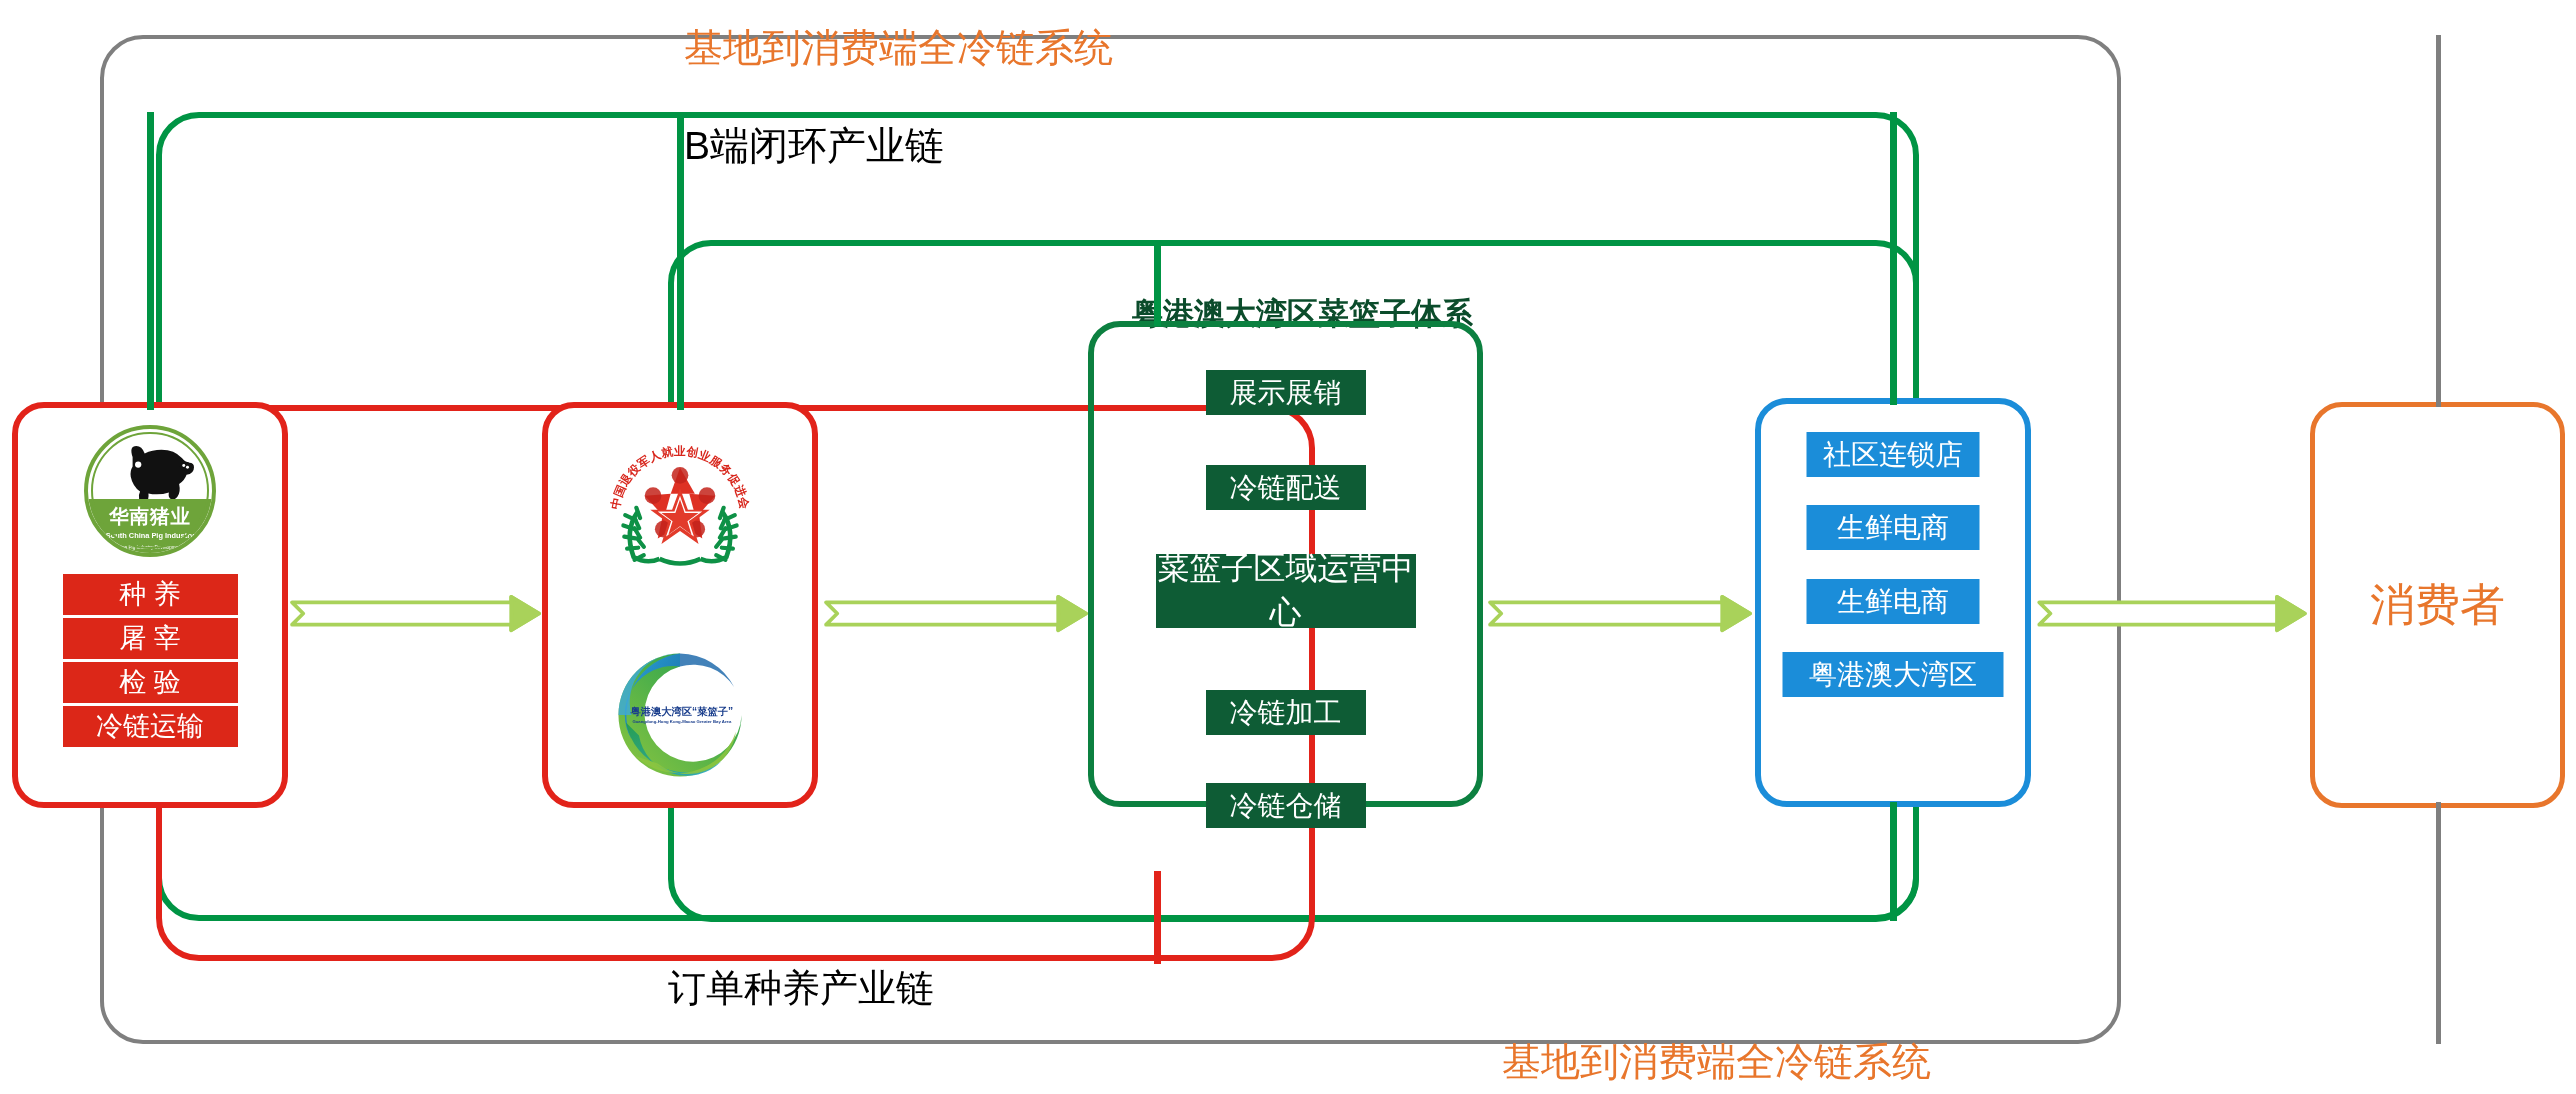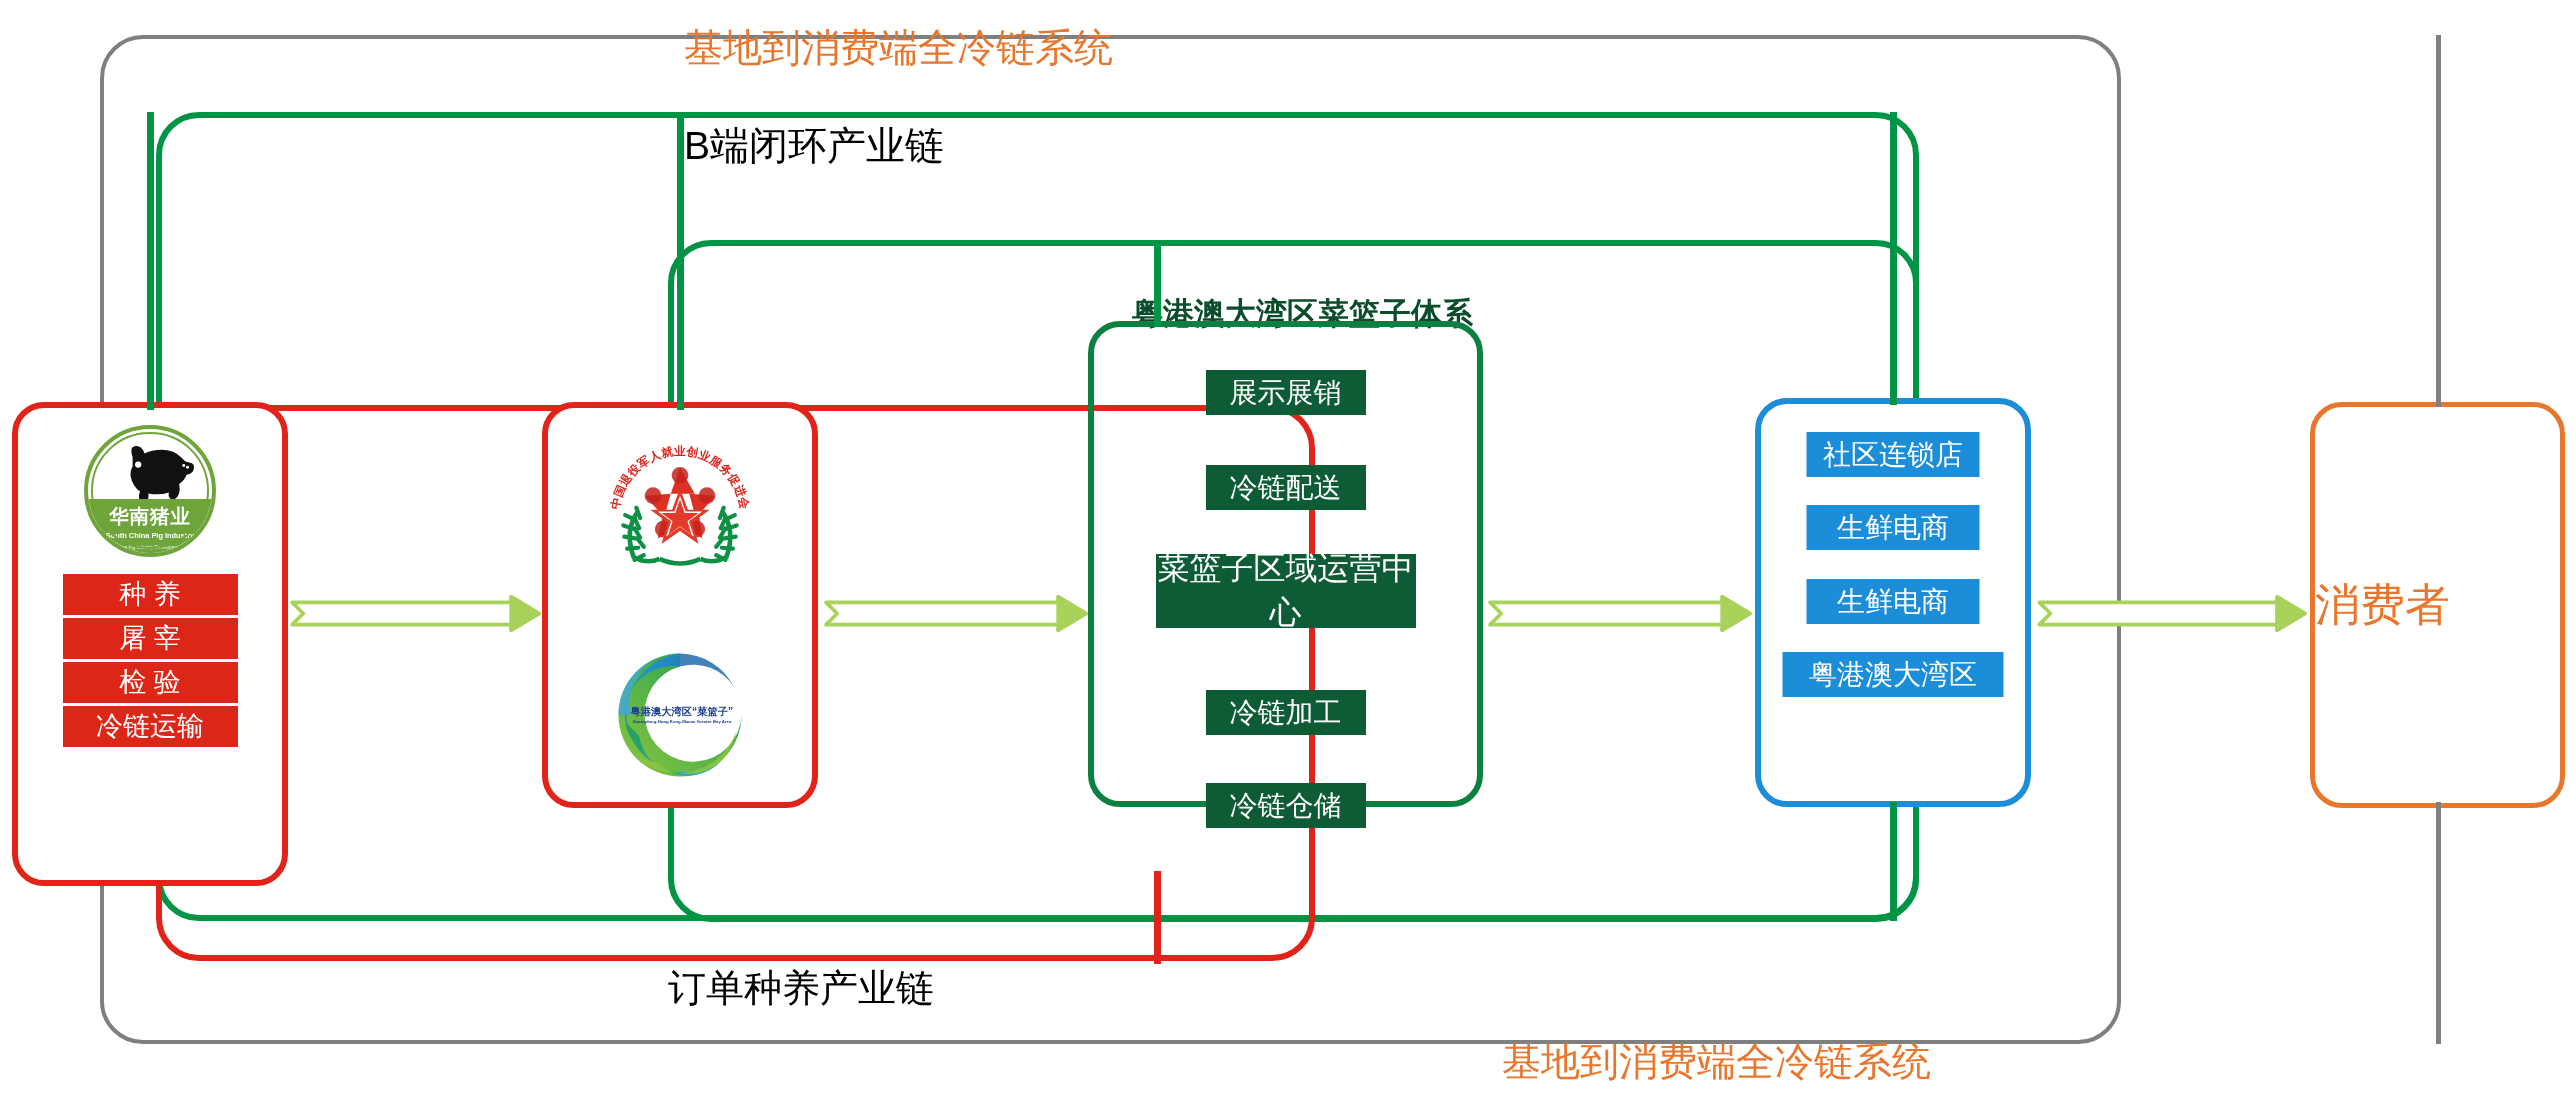--- a/index.html
+++ b/index.html
@@ -47,35 +47,35 @@
   .lbl-order-chain{
     left:668px;top:963px;font-size:38px;color:#000000;font-weight:400;
   }
   .lbl-bottom-orange{
     left:1502px;top:1035px;font-size:39px;color:#E8762C;font-weight:400;
   }
 
   
   .card{position:absolute;box-sizing:border-box;background:#ffffff;}
   .card-red{
-    left:12px;top:402px;width:276px;height:484px;
+    left:12px;top:402px;width:276px;height:406px;
     border:6.5px solid #E2231A;border-radius:32px;
   }
   .card-red2{
     left:542px;top:402px;width:276px;height:406px;
     border:6.5px solid #E2231A;border-radius:32px;
   }
   .card-blue{
     left:1755px;top:398px;width:276px;height:409px;
     border:6.5px solid #1B8DD9;border-radius:32px;
   }
   .card-orange{
     left:2310px;top:402px;width:255px;height:406px;
     border:5.6px solid #E8762C;border-radius:32px;
-    display:flex;align-items:center;justify-content:flex-start;
+    display:flex;align-items:center;justify-content:center;
   }
   .consumer-text{font-size:45px;color:#E8762C;}
 
   
   .pig-logo{
     position:absolute;left:50%;transform:translateX(-50%);
     top:16.7px;width:132px;height:132px;
   }
   .pig-logo .ring{
     position:absolute;inset:0;border-radius:50%;

